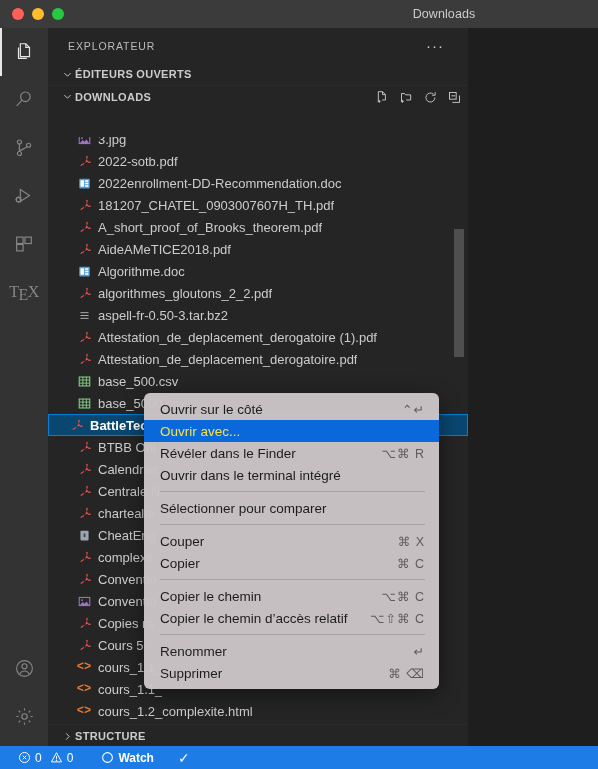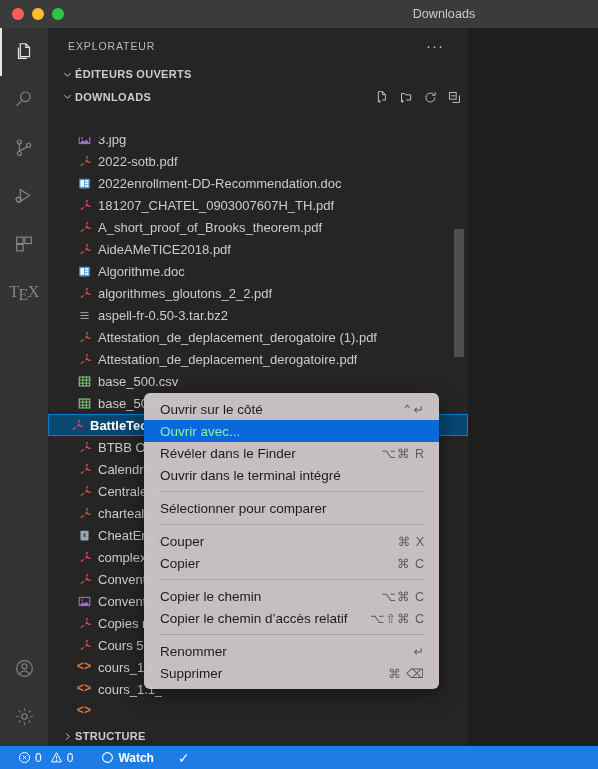--- a/index.html
+++ b/index.html
@@ -176,21 +176,21 @@
     color: #1c1c1c;
     overflow: hidden;
   }
   .mi {
     height: 22px;
     display: flex; align-items: center;
     padding: 0 14px 0 16px;
     justify-content: space-between;
     white-space: nowrap;
   }
-  .mi.sel { background: #0a69da; color: #86efac; }
+  .mi.sel { background: #0a69da; color: #fde047; }
   .mi .label { }
   .mi .sc { font-size: 12.5px; color: #5c5c5c; letter-spacing: 1px; }
   .mi.sel .sc { color: #e6effb; }
   .sep { height: 1px; background: #a9a2a5; margin: 5px 14px 5px 16px; }
 </style>
 </head>
 <body>
 
 <div id="app">
 
@@ -545,20 +545,21 @@
           <div class="row">
             <span class="ficon ic-code">&lt;&gt;</span>
             <span class="row-label">cours_1.1_</span>
           </div>
           <div class="row">
             <span class="ficon ic-code">&lt;&gt;</span>
             <span class="row-label">cours_1.1_</span>
           </div>
           <div class="row">
             <span class="ficon ic-code">&lt;&gt;</span>
+            <span class="row-label">cours_1.2_complexite.html</span>
           </div>
           <div class="row">
             <span class="ficon ic-zip">
               <svg width="13" height="13" viewBox="0 0 16 16">
                 <rect x="3" y="2" width="10" height="12" rx="1" fill="#9aa7b0"></rect>
                 <rect x="6.9" y="5.5" width="2.2" height="4.5" fill="#3c4650"></rect>
               </svg>
             </span>
             <span class="row-label">cours.zip</span>
           </div>

